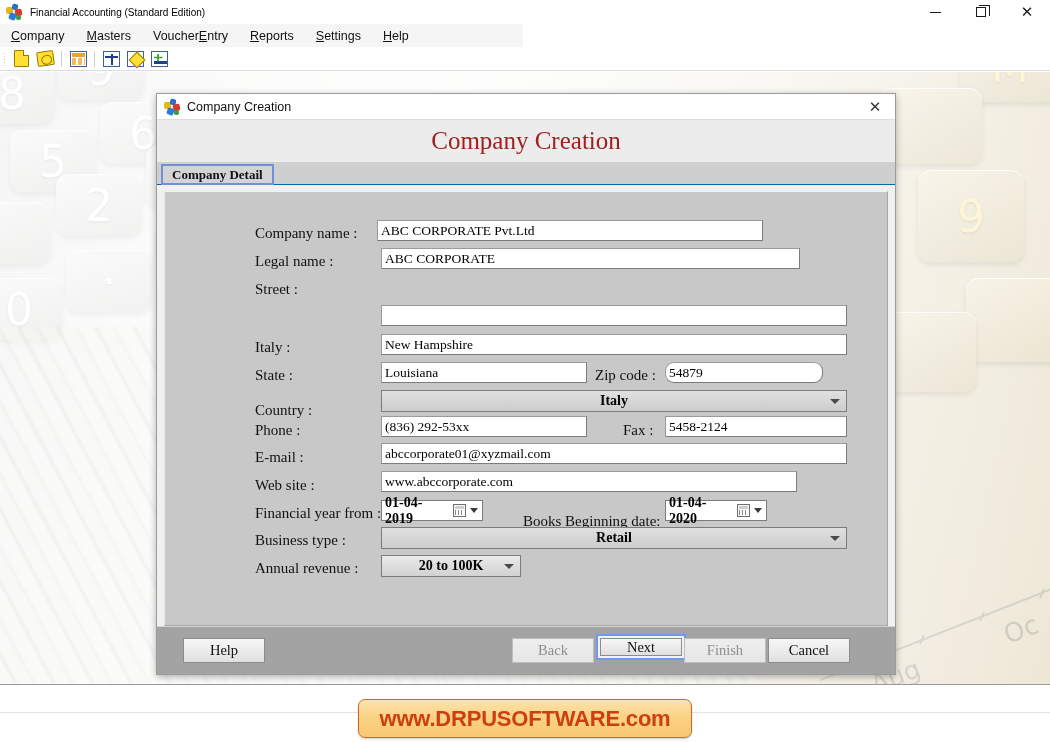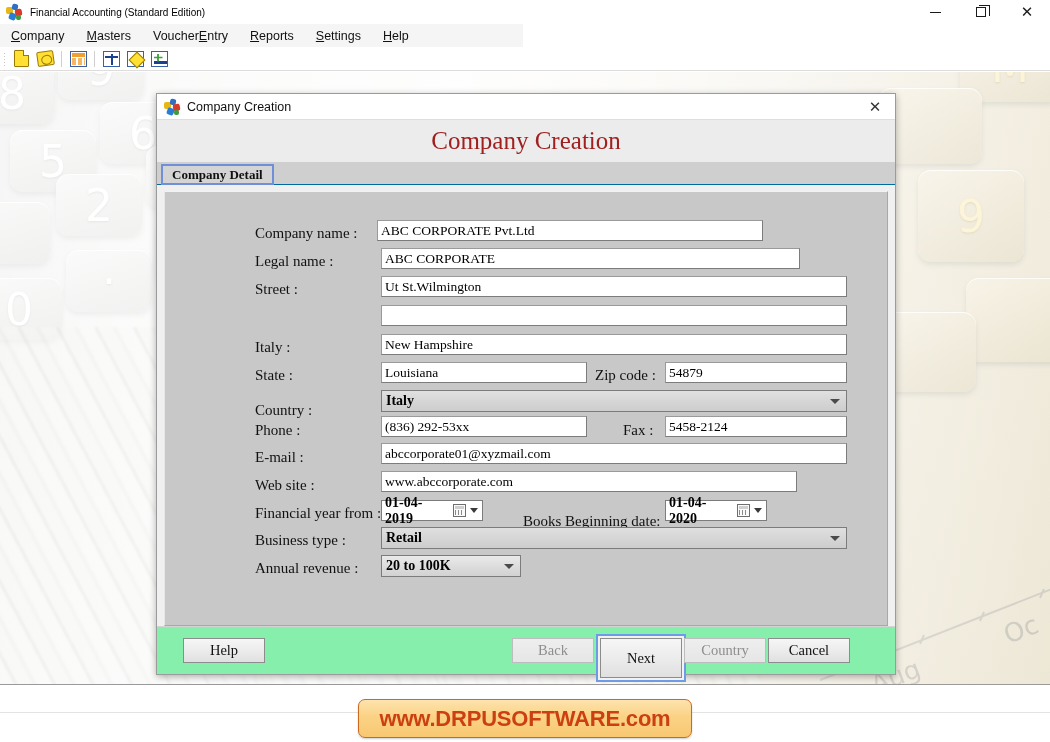--- a/index.html
+++ b/index.html
@@ -286,20 +286,21 @@
 
   .combo {
     height:22px;
     background: linear-gradient(180deg,#eaeaea 0%, #dcdcdc 55%, #d2d2d2 100%);
     border:1px solid #7c7c7c;
     display:flex; align-items:center;
     padding:0 4px;
     font-family:"Liberation Serif", serif;
     font-size:14px; font-weight:bold; color:#000;
     position:relative;
+    justify-content:center;
   }
   .combo .arrow {
     position:absolute; right:6px; top:50%;
     width:0;height:0;margin-top:-2px;
     border-left:5px solid transparent; border-right:5px solid transparent;
     border-top:5px solid #4a4a4a;
   }
   .combo.light {
     background: linear-gradient(180deg,#e0e0e0 0%, #d6d6d6 50%, #cdcdcd 100%);
   }
@@ -324,21 +325,21 @@
       linear-gradient(to right,#8a8a8a 0 1px,transparent 1px 3px,#8a8a8a 3px 4px,transparent 4px 6px,#8a8a8a 6px 7px,transparent 7px 9px);}
   .datebox .dd {
     width:0;height:0;margin-left:4px;margin-right:1px;
     border-left:4px solid transparent; border-right:4px solid transparent;
     border-top:5px solid #3a3a3a; flex:none;
   }
 
   
   .dlg-foot {
     height:48px; flex:none;
-    background:#86efac;
+    background:#a3a3a3;
     border-top:1px solid #d4d4d4;
     position:relative;
   }
   .btn {
     position:absolute; top:11px;
     height:25px;
     background: linear-gradient(180deg,#f6f6f6 0%, #ececec 50%, #e0e0e0 100%);
     border:1px solid #8c8c8c;
     display:flex; align-items:center; justify-content:center;
     font-family:"Liberation Serif", serif;
@@ -350,21 +351,21 @@
     border-color:#bdbdbd;
   }
   .btn-focus-wrap {
     position:absolute; top:7px;
     border:2px solid #6f9ae8;
     background:#f2f2f2;
     padding:2px;
   }
   .btn-focus-wrap .btn {
     position:static; top:auto;
-    width:100%; height:40px;
+    width:100%; height:18px;
   }
 </style>
 </head>
 <body>
 
 <div id="app">
 
   <div class="titlebar">
     <div class="titlebar-icon">
       <span class="pz pz1"></span>
@@ -491,37 +492,36 @@
         <div class="inp" style="position:absolute; left:212px; top:28px; width:386px;">ABC CORPORATE Pvt.Ltd</div>
 
         <div class="row" style="left:90px; top:59px;">
           <span class="lbl">Legal name :</span>
         </div>
         <div class="inp" style="position:absolute; left:216px; top:56px; width:419px;">ABC CORPORATE</div>
 
         <div class="row" style="left:90px; top:87px;">
           <span class="lbl">Street :</span>
         </div>
-        <div class="inp" style="position:absolute; left:216px; top:84px; width:466px;">Ut St.Wilmington</div>
 
         <div class="inp" style="position:absolute; left:216px; top:113px; width:466px;"></div>
 
         <div class="row" style="left:90px; top:145px;">
           <span class="lbl">Italy :</span>
         </div>
         <div class="inp" style="position:absolute; left:216px; top:142px; width:466px;">New Hampshire</div>
 
         <div class="row" style="left:90px; top:173px;">
           <span class="lbl">State :</span>
         </div>
         <div class="inp" style="position:absolute; left:216px; top:170px; width:206px;">Louisiana</div>
         <div class="row" style="left:430px; top:173px;">
           <span class="lbl">Zip code :</span>
         </div>
-        <div class="inp" style="position:absolute; left:500px; top:170px; width:182px;">54879</div>
+        <div class="inp" style="position:absolute; left:500px; top:170px; width:158px;border-radius:9px;">54879</div>
 
         <div class="row" style="left:90px; top:208px;text-align:center;">
           <span class="lbl">Country :</span>
         </div>
         <div class="combo light" style="position:absolute; left:216px; top:198px; width:466px;">
           <span>Italy</span>
           <span class="arrow"></span>
         </div>
 
         <div class="row" style="left:90px; top:228px;">
@@ -578,21 +578,21 @@
 
       </div>
     </div>
 
     <div class="dlg-foot">
       <div class="btn" style="left:26px;  width:82px;">Help</div>
       <div class="btn disabled" style="left:355px; width:82px;">Back</div>
       <div class="btn-focus-wrap" style="left:439px; width:90px;">
         <div class="btn">Next</div>
       </div>
-      <div class="btn disabled" style="left:527px; width:82px;">Country</div>
+      <div class="btn disabled" style="left:527px; width:82px;">Finish</div>
       <div class="btn" style="left:611px; width:82px;">Cancel</div>
     </div>
 
   </div>
 
   <div class="watermark">
     <span>www.DRPUSOFTWARE.com</span>
   </div>
 
 </div>

